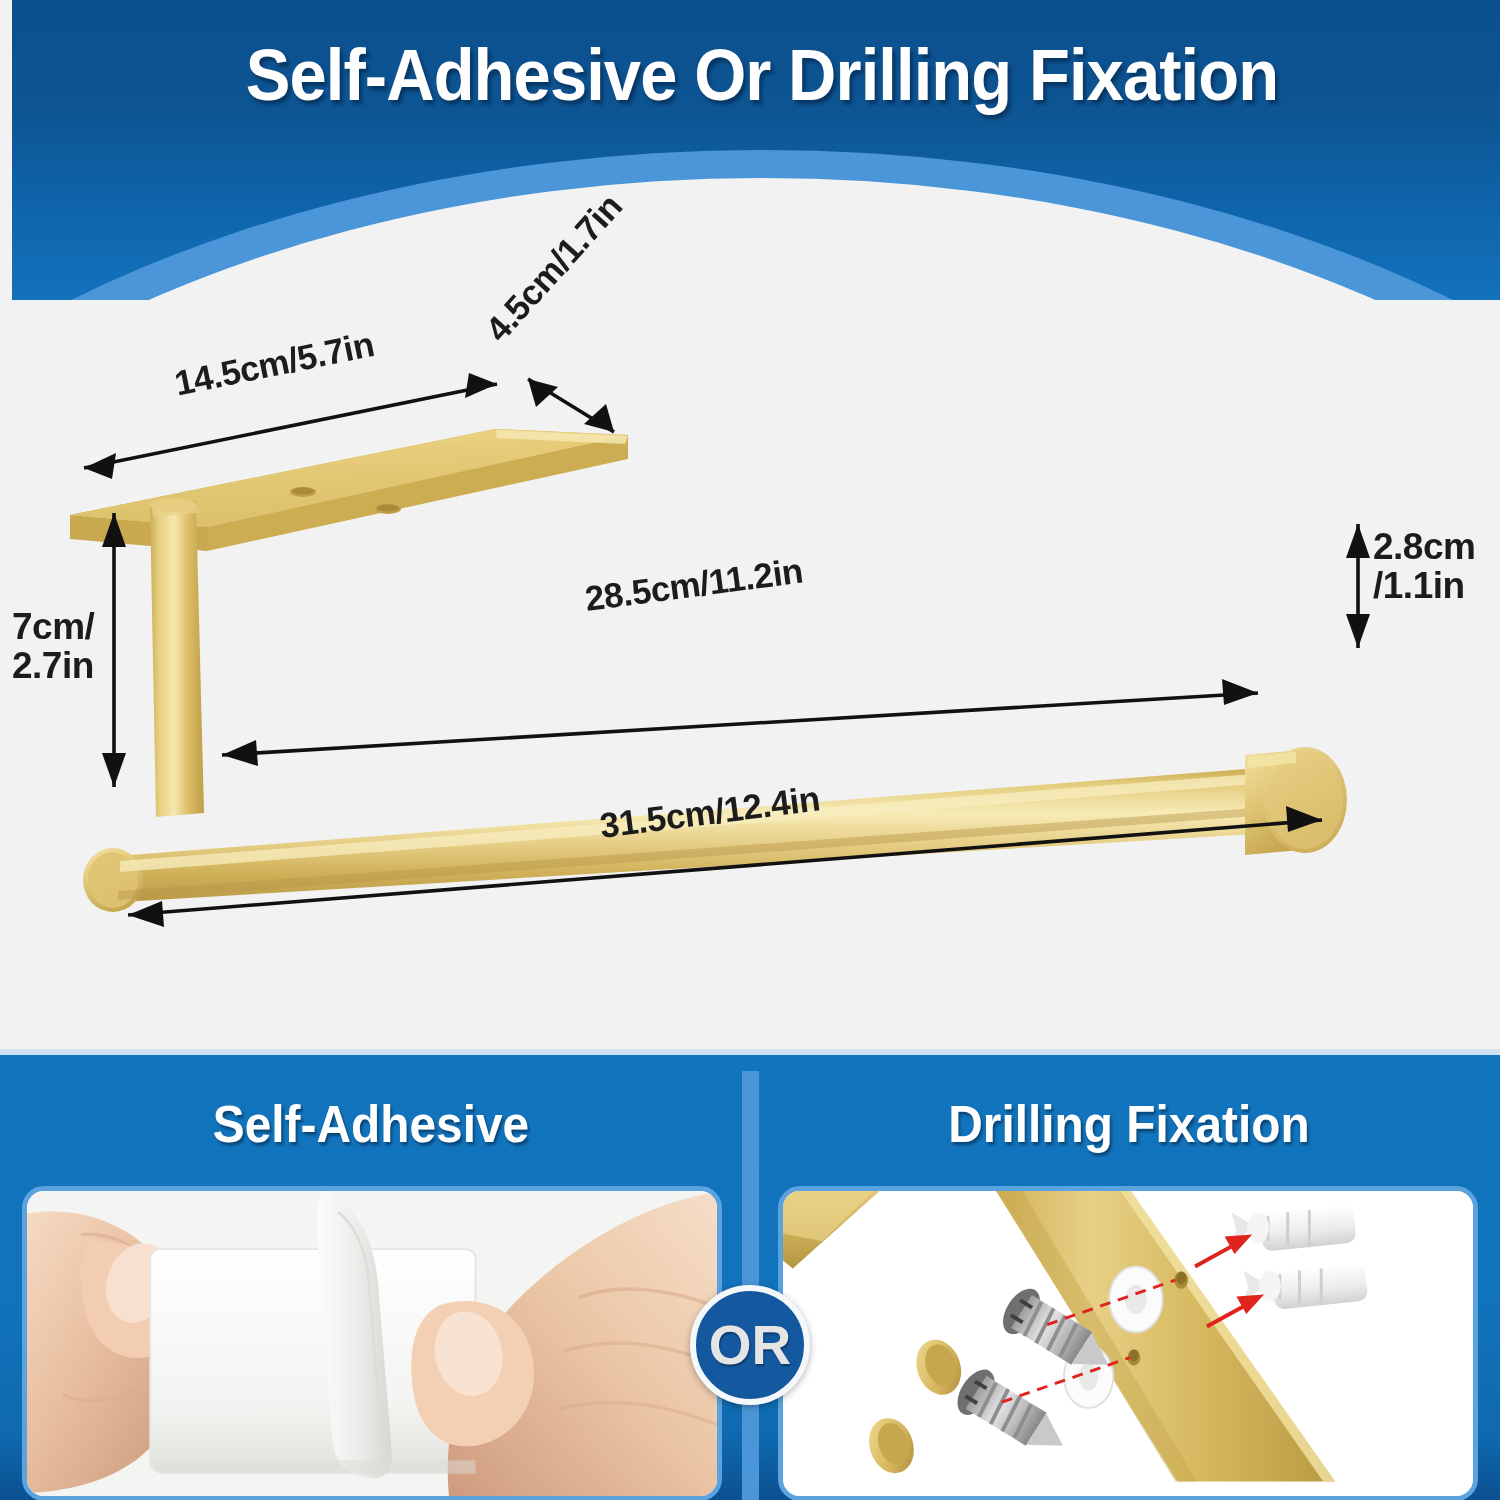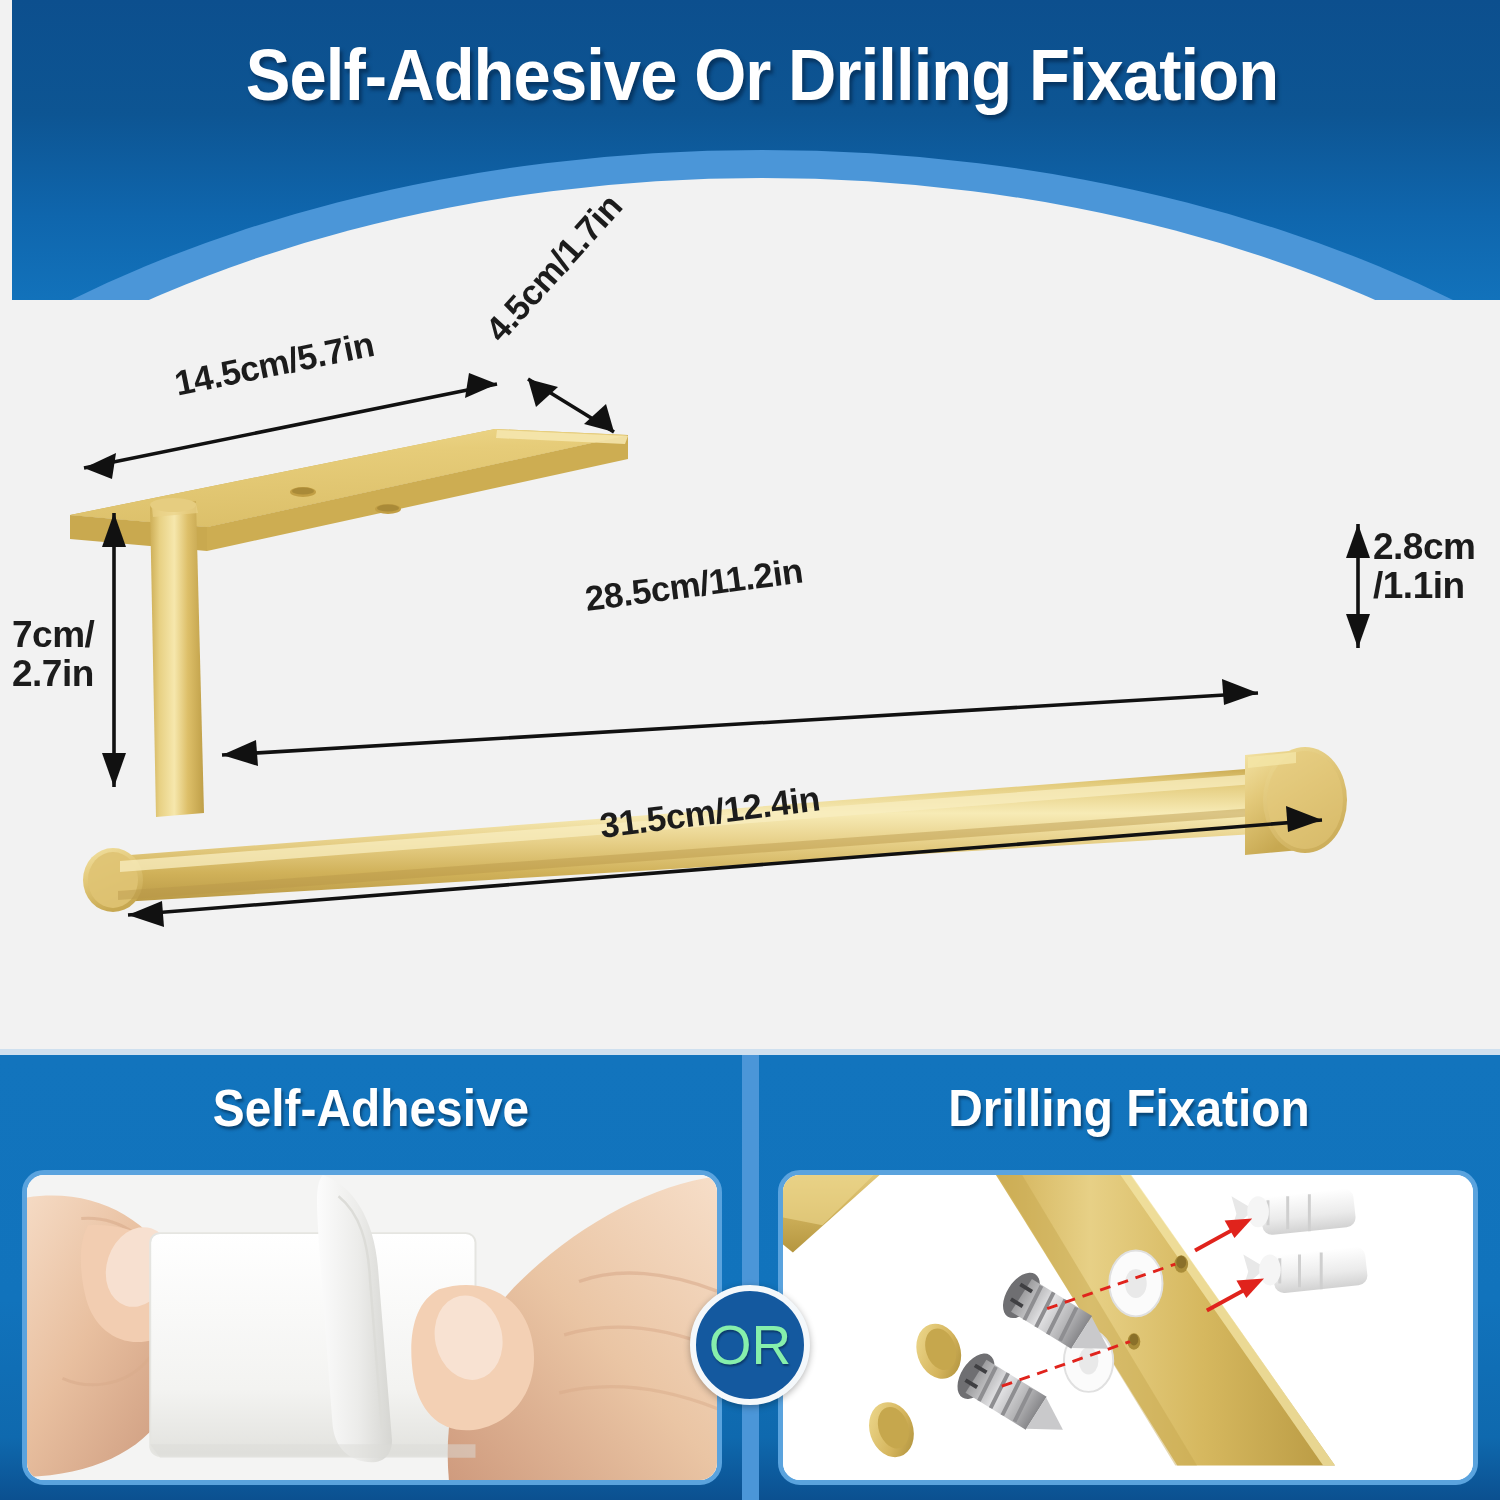--- a/index.html
+++ b/index.html
@@ -55,37 +55,37 @@
   
   .dim {
     position:absolute;
     font-size:35px; font-weight:bold; color:#1c1c1c;
     white-space:nowrap;
     line-height:1.06;
     letter-spacing:-0.5px;
   }
   .dim-145  { left:175px; top:110px;  transform:rotate(-11.5deg); transform-origin:left center; }
   .dim-45   { left:492px; top:62px;   transform:rotate(-48deg);   transform-origin:left center; }
-  .dim-7    { left:12px;  top:360px;  font-size:37px; }
+  .dim-7    { left:12px;  top:352px;  font-size:37px; }
   .dim-285  { left:585px; top:325px;  transform:rotate(-7.5deg);  transform-origin:left center; }
   .dim-28   { left:1373px;top:272px;  font-size:37px; }
   .dim-315  { left:600px; top:552px;  transform:rotate(-7.2deg);  transform-origin:left center; }
 
   .white-strip {
     position:absolute; left:0; top:1049px; width:1500px; height:6px;
     background:#cfe0ef;
   }
 
   
   .bottom {
     position:absolute; left:0; top:1055px; width:1500px; height:445px;
     background:linear-gradient(180deg,#1274bd 0%,#1173bc 55%,#0f69ae 86%,#0b5090 100%);
     overflow:hidden;
   }
-  .bottom-inner { position:absolute; inset:0; }
+  .bottom-inner { position:absolute; inset:0;margin-top:16px; }
 
   .divider-stripe {
     position:absolute; left:742px; top:0; width:17px; height:445px;
     background:#4b96d8;
   }
 
   .sub-title {
     position:absolute; top:23px;
     font-size:52px; font-weight:bold; color:#ffffff;
     text-align:center; white-space:nowrap;
@@ -109,21 +109,21 @@
   .or-badge {
     position:absolute; left:690px; top:1285px;
     width:120px; height:120px; border-radius:50%;
     background:#14599f;
     border:6px solid #f4f8fb;
     box-shadow:0 2px 7px rgba(0,0,0,0.3);
     display:flex; align-items:center; justify-content:center;
     z-index:40;
   }
   .or-badge span {
-    font-size:55px; font-weight:normal; color:#86efac;
+    font-size:55px; font-weight:bold; color:#e5e5e5;
     letter-spacing:0px;
     text-shadow:1px 2px 2px rgba(0,20,45,0.45);
   }
 </style>
 </head>
 <body>
 
 <div class="header">
   <div class="arc-light"></div>
   <div class="arc-white"></div>

